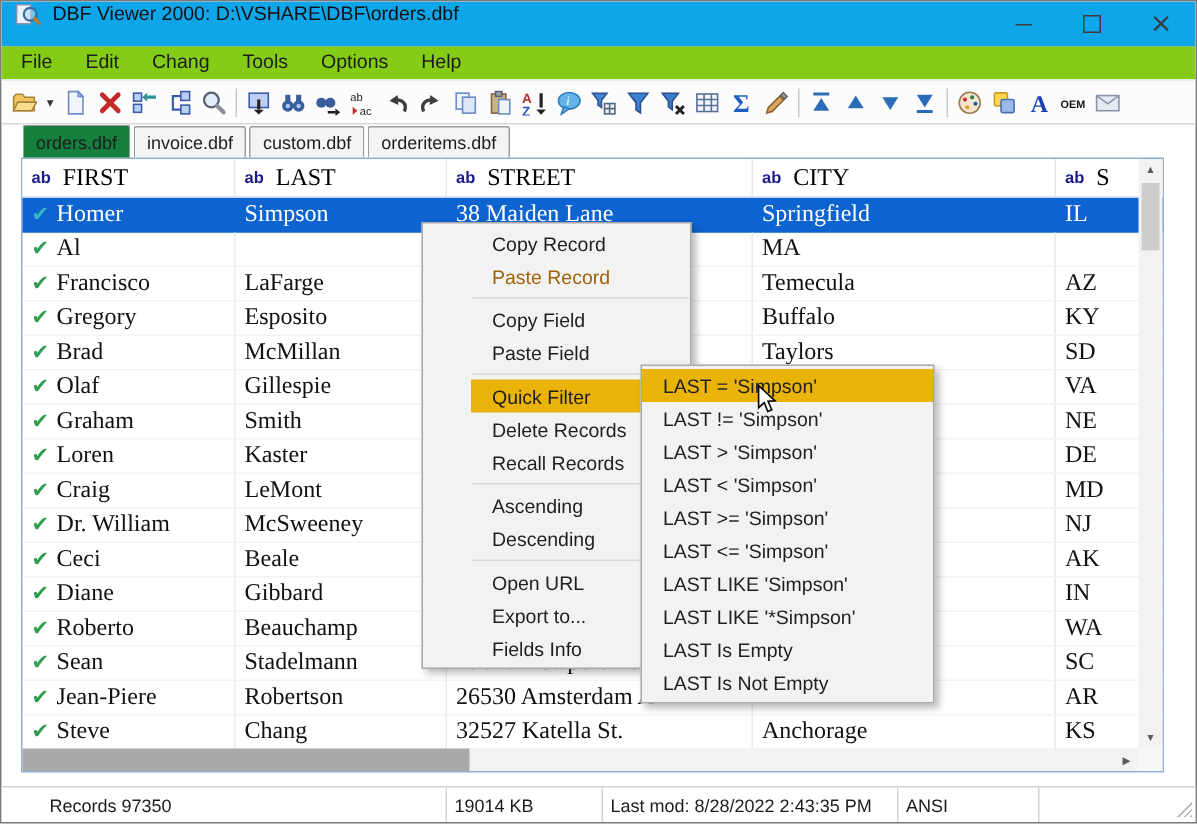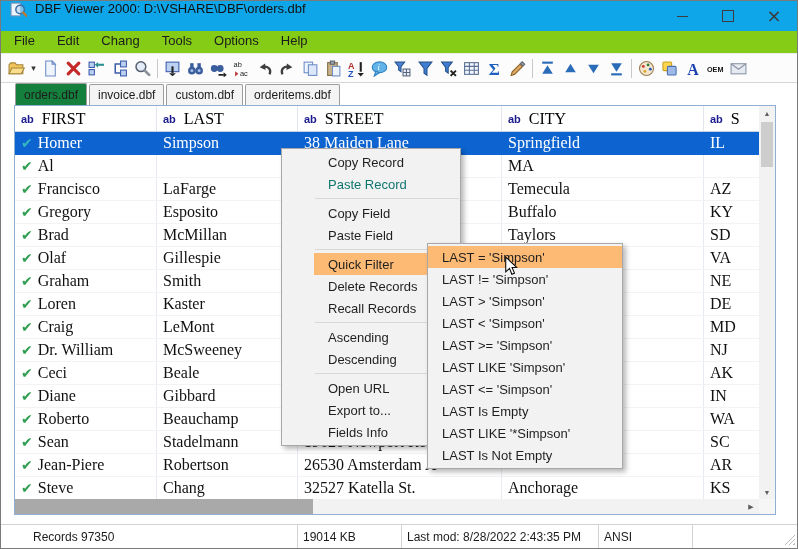--- a/index.html
+++ b/index.html
@@ -70,22 +70,22 @@
   .hs-thumb{width:298px;height:15px;background:#a9a9a9;}
   .hs-spacer{flex:1;}
   .hscroll .hs-arrow{width:16px;height:100%;}
   .sb-corner{position:absolute;right:0;bottom:0;width:16px;height:15px;background:#f6f6f6;}
   
   .cmenu{position:absolute;background:#f2f2f2;border:1px solid #a8a8a8;
     box-shadow:3px 3px 5px rgba(0,0,0,0.28);padding:2px 0;z-index:10;}
   .cmenu.main{left:280px;top:147px;width:146px;padding-left:32px;}
   .cmenu.sub{left:426px;top:242px;width:194px;}
   .mi{height:22px;display:flex;align-items:center;padding:0 7px 0 14px;font-size:13px;color:#1f1f1f;}
-  .mi.hl{background:#fdba74;justify-content:space-between;}
-  .mi.disabled{color:#0f766e;}
+  .mi.hl{background:#eab308;justify-content:space-between;}
+  .mi.disabled{color:#a16207;}
   .mi .arrow{margin-left:auto;font-size:11px;color:#3a3a3a;}
   .msep{height:1px;background:#d8d8d8;margin:3px 1px;}
   
   .cursor{position:absolute;left:501px;top:255px;z-index:30;}
   
   .statusbar{position:absolute;left:0;right:0;bottom:0;height:23px;background:#fff;
     border-top:1px solid #d2d2d2;display:flex;align-items:center;font-size:12px;color:#1c1c1c;}
   .sb-cell{height:100%;display:flex;align-items:center;padding:0 5px;
     border-right:1px solid #d2d2d2;box-sizing:border-box;flex:0 0 auto;}
   .sb-cell:nth-child(1){width:297px;padding-left:32px;}
@@ -594,30 +594,30 @@
     <div class="mi">
       <span>LAST &gt; 'Simpson'</span>
     </div>
     <div class="mi">
       <span>LAST &lt; 'Simpson'</span>
     </div>
     <div class="mi">
       <span>LAST &gt;= 'Simpson'</span>
     </div>
     <div class="mi">
+      <span>LAST &lt;= 'Simpson'</span>
+    </div>
+    <div class="mi">
       <span>LAST LIKE 'Simpson'</span>
     </div>
     <div class="mi">
-      <span>LAST &lt;= 'Simpson'</span>
+      <span>LAST LIKE '*Simpson'</span>
     </div>
     <div class="mi">
       <span>LAST Is Empty</span>
-    </div>
-    <div class="mi">
-      <span>LAST LIKE '*Simpson'</span>
     </div>
     <div class="mi">
       <span>LAST Is Not Empty</span>
     </div>
   </div>
 
 <svg class="cursor" width="18" height="20" viewBox="0 0 12 19">
   <path d="M1 1 L1 15 L4.6 11.8 L6.8 17.4 L9.3 16.3 L7 10.9 L11.4 10.7 Z" fill="#fff" stroke="#000" stroke-width="1"></path>
 </svg>
 

